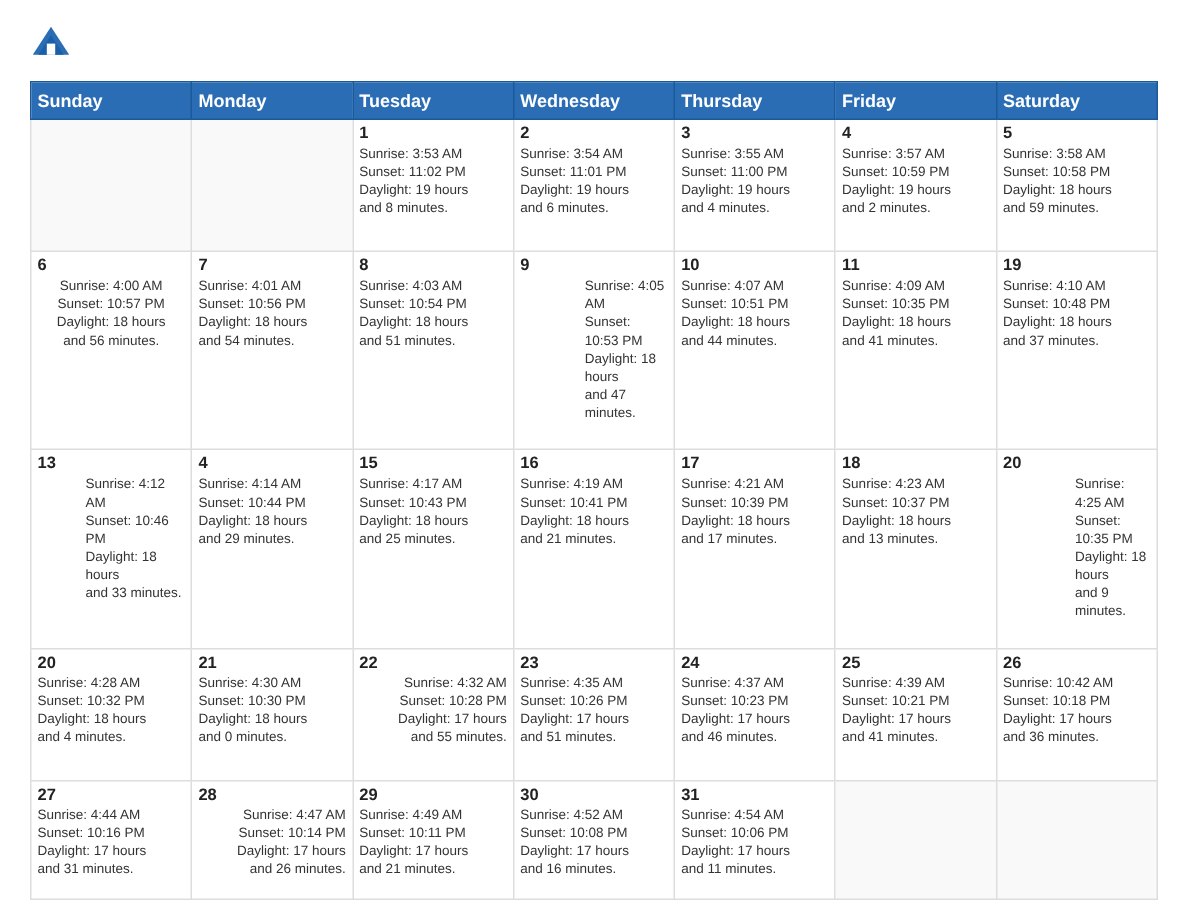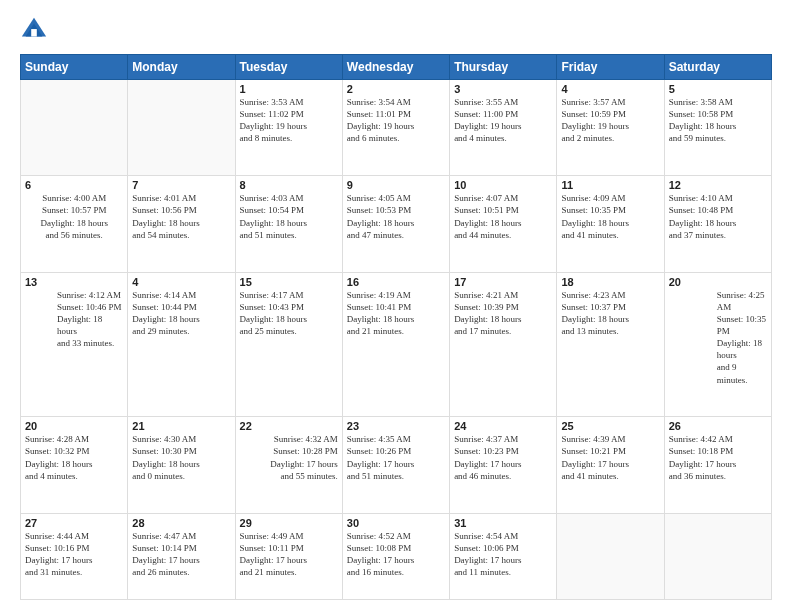--- a/index.html
+++ b/index.html
@@ -93,21 +93,20 @@
       font-size: 11px;
       font-weight: bold;
       color: #222;
       display: block;
       margin-bottom: 1px;
     }
     .day-info {
       font-size: 9px;
       line-height: 1.35;
       color: #333;
-      font-family: Liberation Serif, serif;
     }
     .last-row td {
       height: 70px;
     }
   </style>
 </head>
 <body>
 
 <div class="page">
   <div class="header">
@@ -197,41 +196,41 @@
           </td>
           <td>
             <span class="day-num">8</span>
             <div class="day-info" style="white-space: pre-line;">Sunrise: 4:03 AM
 Sunset: 10:54 PM
 Daylight: 18 hours
 and 51 minutes.</div>
           </td>
           <td>
             <span class="day-num">9</span>
-            <div class="day-info" style="white-space: pre-line;">Sunrise: 4:05 AM
+            <div class="day-info" style="white-space: pre-line; margin-left: 43px;">Sunrise: 4:05 AM
 Sunset: 10:53 PM
 Daylight: 18 hours
 and 47 minutes.</div>
           </td>
           <td>
             <span class="day-num">10</span>
             <div class="day-info" style="white-space: pre-line;">Sunrise: 4:07 AM
 Sunset: 10:51 PM
 Daylight: 18 hours
 and 44 minutes.</div>
           </td>
           <td>
             <span class="day-num">11</span>
             <div class="day-info" style="white-space: pre-line;">Sunrise: 4:09 AM
 Sunset: 10:35 PM
 Daylight: 18 hours
 and 41 minutes.</div>
           </td>
           <td>
-            <span class="day-num">12</span>
+            <span class="day-num">19</span>
             <div class="day-info" style="white-space: pre-line;">Sunrise: 4:10 AM
 Sunset: 10:48 PM
 Daylight: 18 hours
 and 37 minutes.</div>
           </td>
         </tr>
         <tr>
           <td>
             <span class="day-num">13</span>
             <div class="day-info" style="white-space: pre-line; margin-left: 32px;">Sunrise: 4:12 AM
@@ -320,37 +319,37 @@
           </td>
           <td>
             <span class="day-num">25</span>
             <div class="day-info" style="white-space: pre-line;">Sunrise: 4:39 AM
 Sunset: 10:21 PM
 Daylight: 17 hours
 and 41 minutes.</div>
           </td>
           <td>
             <span class="day-num">26</span>
-            <div class="day-info" style="white-space: pre-line;">Sunrise: 4:42 AM
+            <div class="day-info" style="white-space: pre-line;">Sunrise: 10:42 AM
 Sunset: 10:18 PM
 Daylight: 17 hours
 and 36 minutes.</div>
           </td>
         </tr>
         <tr class="last-row">
           <td>
             <span class="day-num">27</span>
             <div class="day-info" style="white-space: pre-line;">Sunrise: 4:44 AM
 Sunset: 10:16 PM
 Daylight: 17 hours
 and 31 minutes.</div>
           </td>
           <td>
             <span class="day-num">28</span>
-            <div class="day-info" style="white-space: pre-line;">Sunrise: 4:47 AM
+            <div class="day-info" style="white-space: pre-line; text-align: right;">Sunrise: 4:47 AM
 Sunset: 10:14 PM
 Daylight: 17 hours
 and 26 minutes.</div>
           </td>
           <td>
             <span class="day-num">29</span>
             <div class="day-info" style="white-space: pre-line;">Sunrise: 4:49 AM
 Sunset: 10:11 PM
 Daylight: 17 hours
 and 21 minutes.</div>

